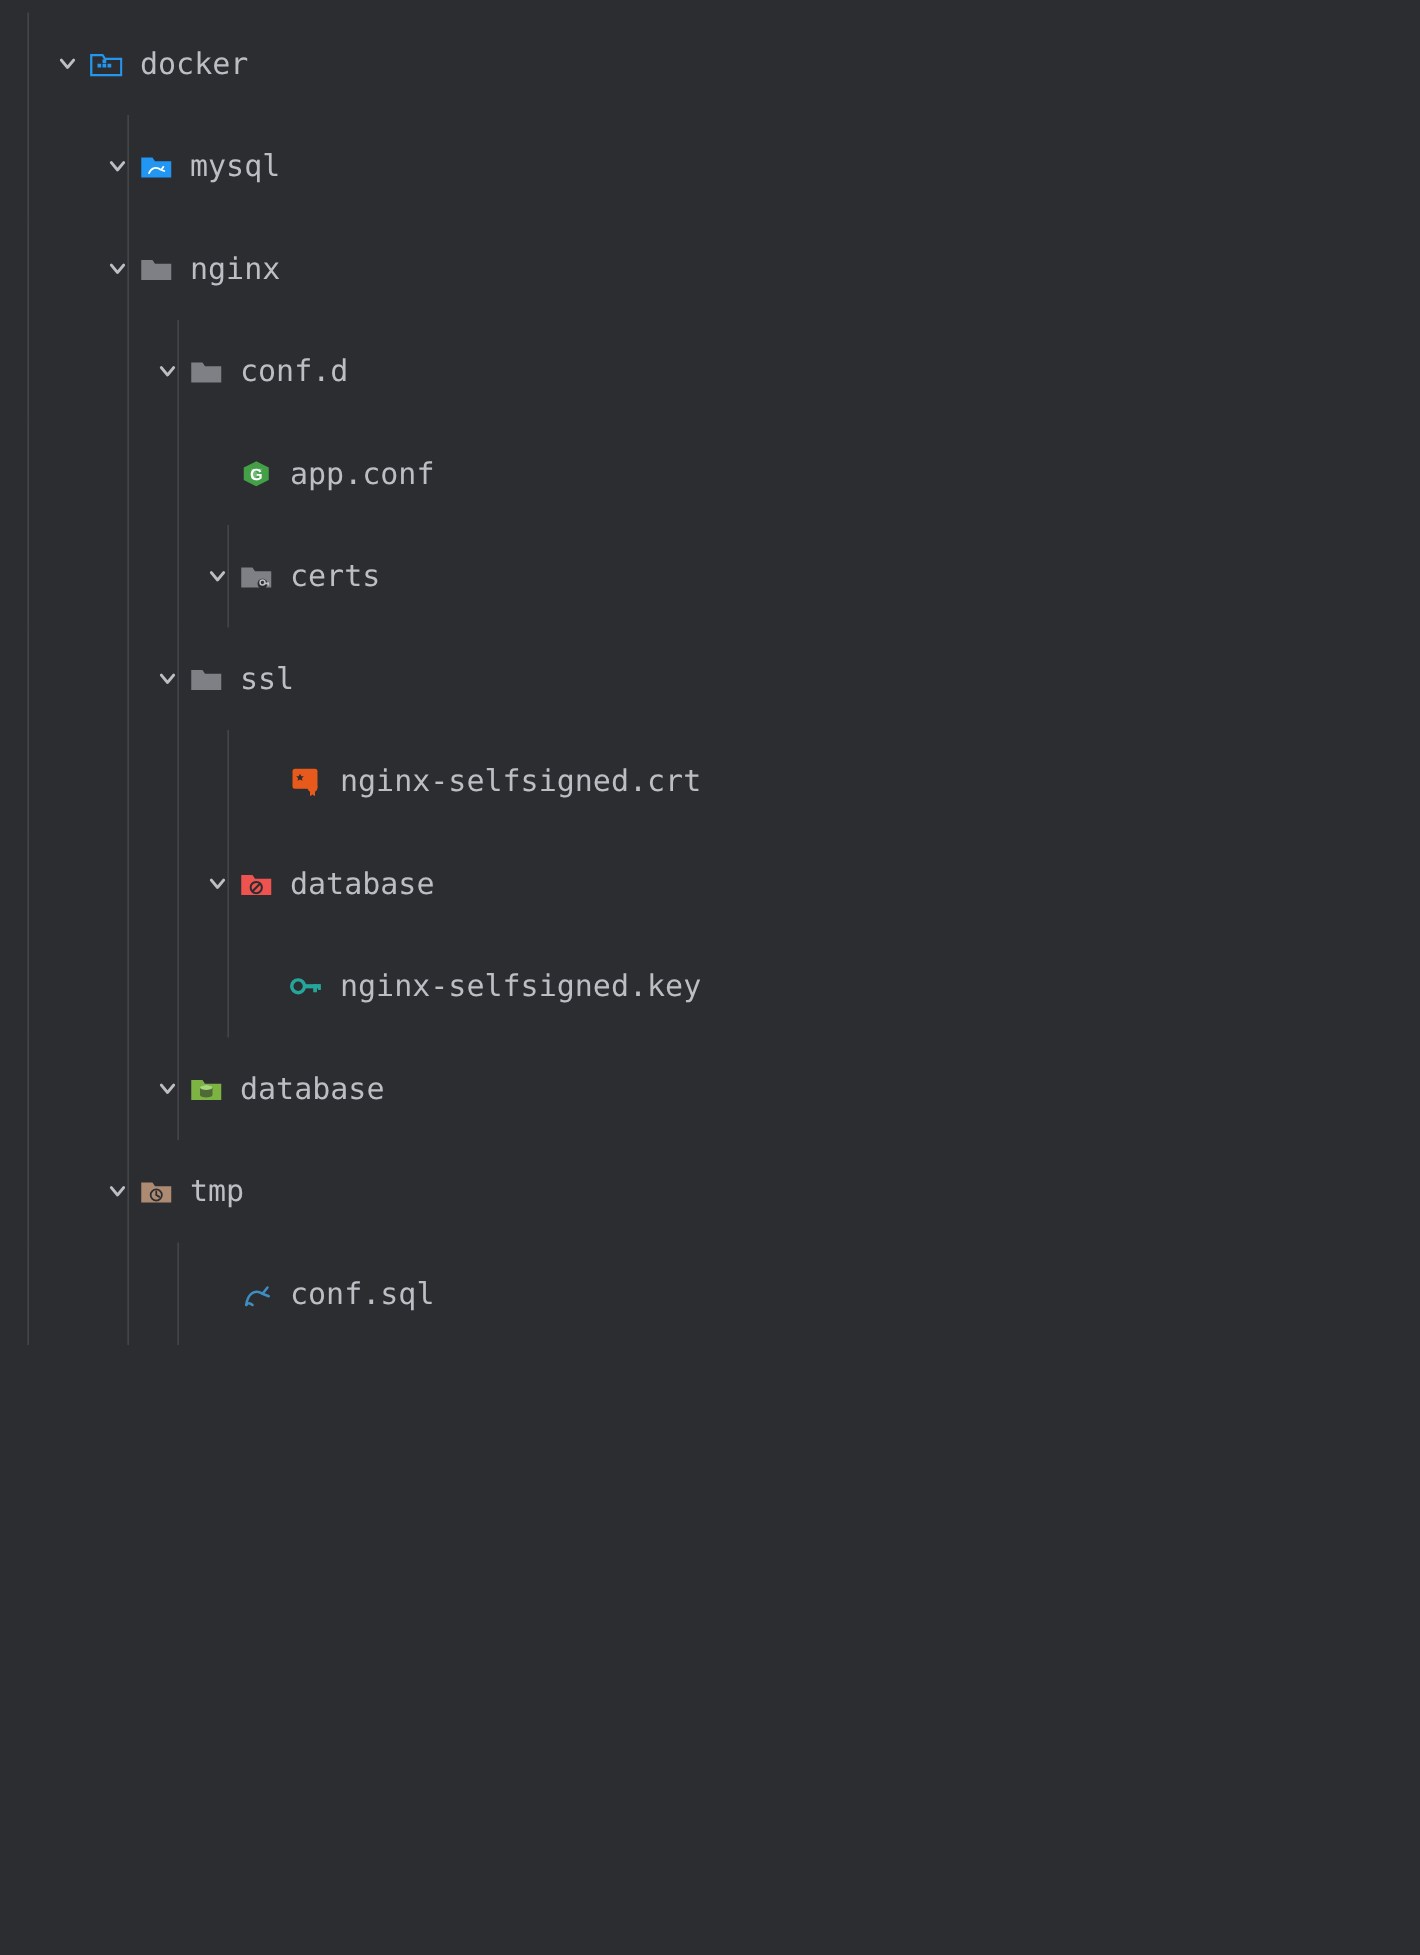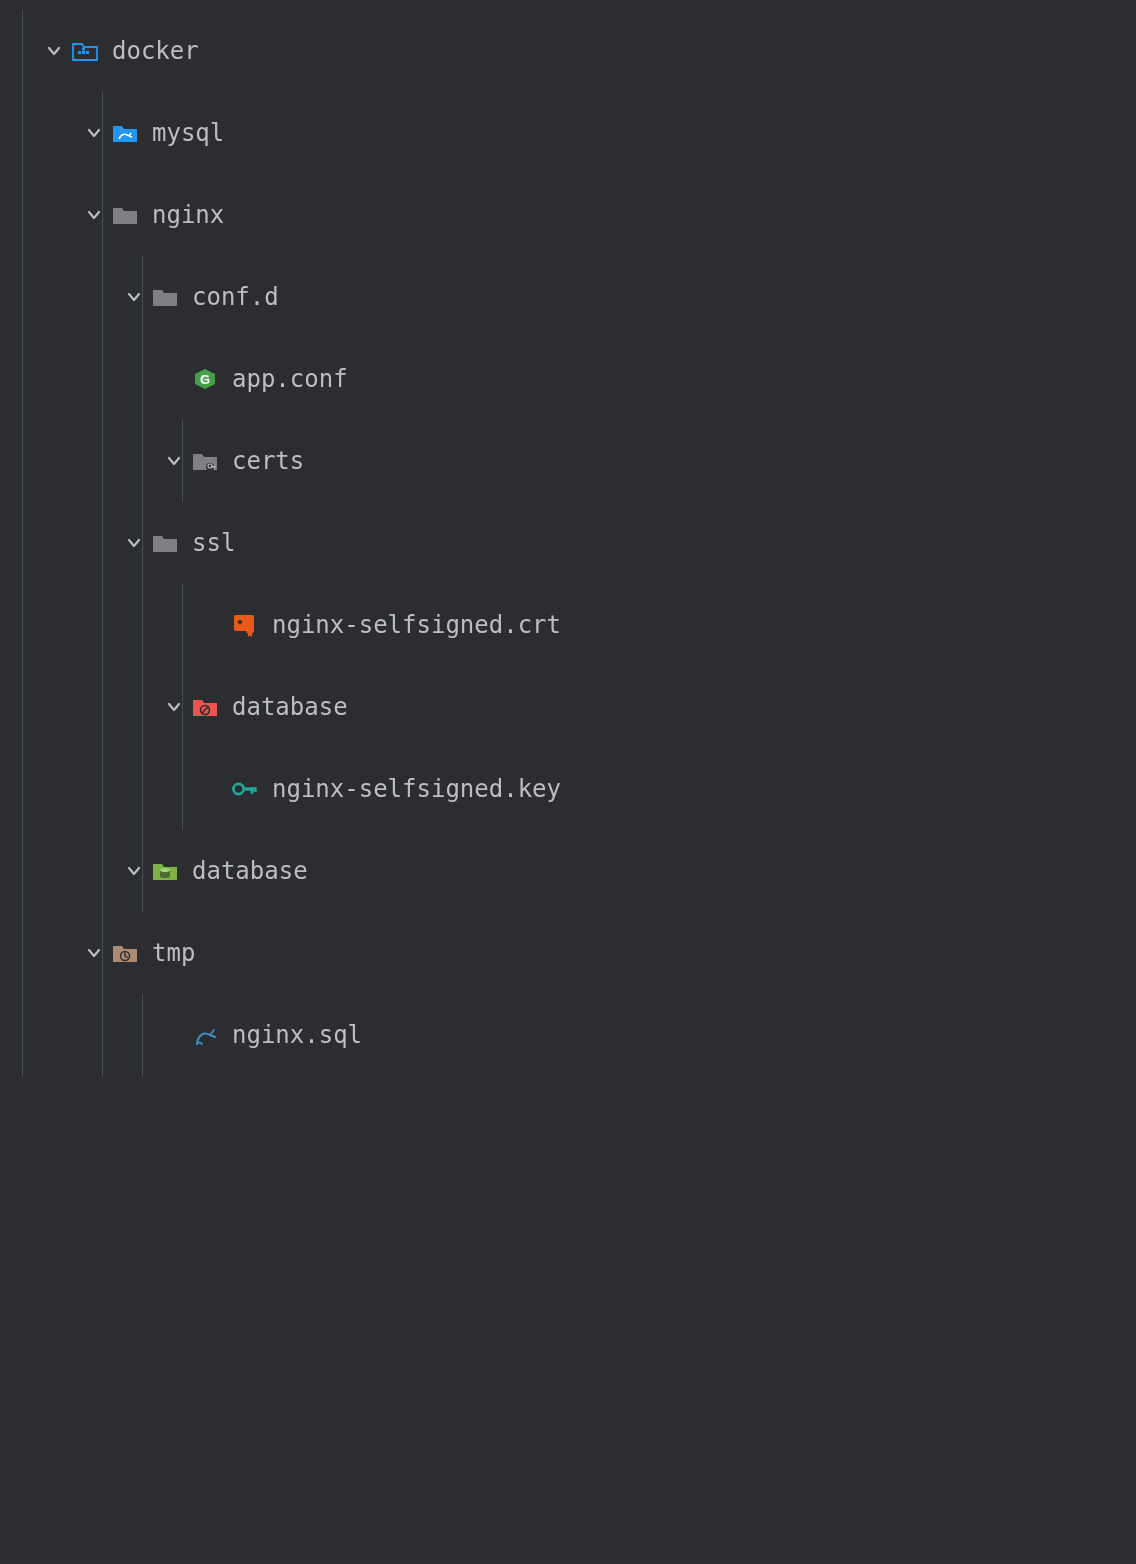--- a/index.html
+++ b/index.html
@@ -290,16 +290,16 @@
     <div class="guide" style="left:142px"></div>
     <span class="spacer" style="width:192px"></span>
     <span class="icon">
       <svg width="26" height="26" viewBox="0 0 26 26">
         <path d="M5 22 C6 13 12 9 18 13" fill="none" stroke="#3f8ec2" stroke-width="2" stroke-linecap="round"></path>
         <path d="M18 13 L22 8" fill="none" stroke="#3f8ec2" stroke-width="2" stroke-linecap="round"></path>
         <path d="M18 13 L23 15" fill="none" stroke="#3f8ec2" stroke-width="2" stroke-linecap="round"></path>
         <path d="M5 22 C6 20 8 20 10 22" fill="none" stroke="#3f8ec2" stroke-width="2" stroke-linecap="round"></path>
       </svg>
     </span>
-    <span class="label">nginx.sql</span>
+    <span class="label">conf.sql</span>
   </div>
 
 </div>
 
 </body></html>

